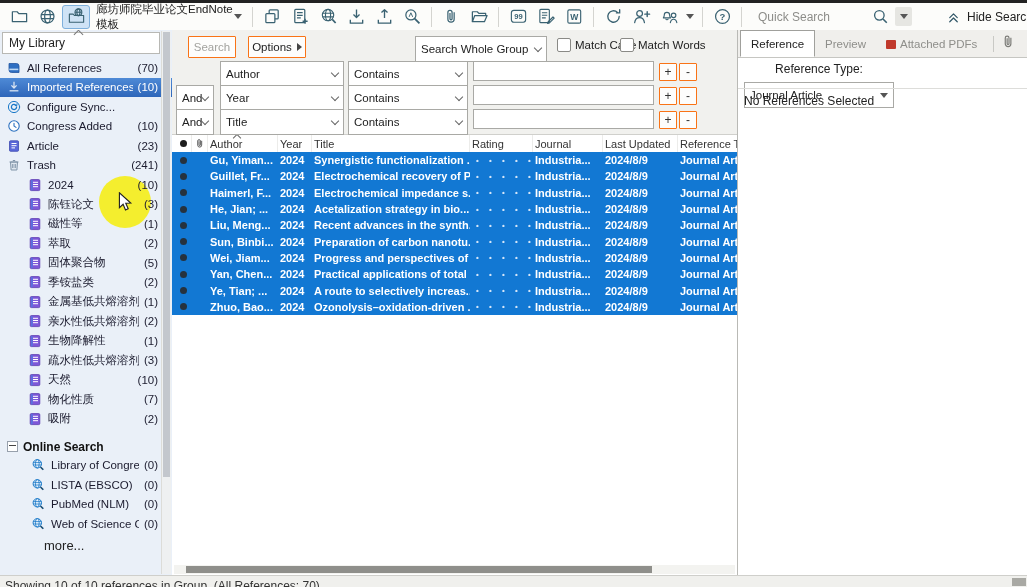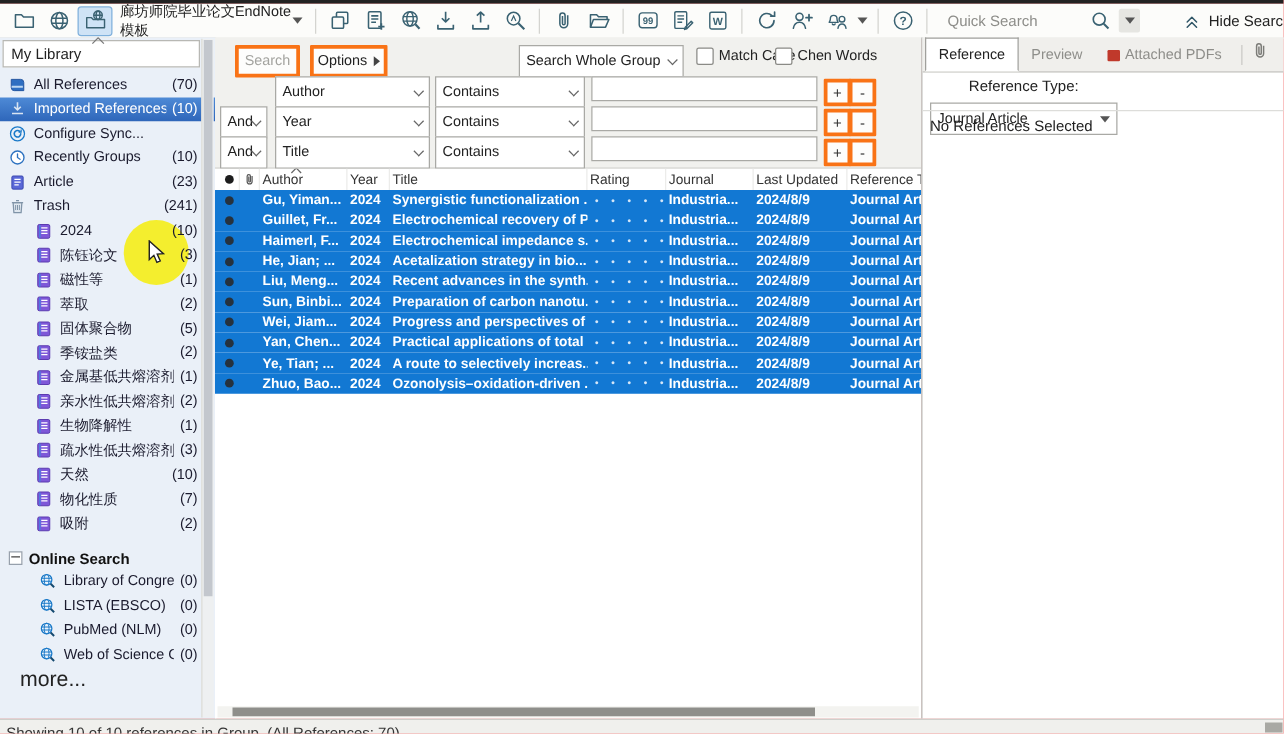--- a/index.html
+++ b/index.html
@@ -32,27 +32,27 @@
   .side-item .ico{width:15px;height:15px;flex:0 0 auto;display:flex;align-items:center;}
   .side-item .lbl{flex:1;white-space:nowrap;overflow:hidden;color:#1b1b2e;}
   .side-item .cnt{color:#1b1b2e;}
   .side-item.sel{background:linear-gradient(#4e8ad6,#2e66ba);}
   .side-item.sel .lbl,.side-item.sel .cnt{color:#fff;}
   .tree-header{height:18px;display:flex;align-items:center;gap:5px;padding-left:7px;font-size:12px;font-weight:bold;color:#111;margin-top:9px;}
   .expander{width:9px;height:9px;border:1px solid #97a0ac;background:#fff;position:relative;flex:0 0 auto;}
   .expander::after{content:"";position:absolute;left:1px;right:1px;top:3px;height:1px;background:#444;}
   .grp-item{padding-left:28px;}
   .onl-item{padding-left:31px;}
-  .more-link{padding-left:16px;font-size:17px;color:#222;height:19px;display:flex;align-items:flex-start;}
+  .more-link{padding-left:44px;font-size:13px;color:#222;height:19px;display:flex;align-items:flex-end;}
   .sb-scroll{position:absolute;right:1px;top:1px;bottom:1px;width:9px;background:#eef0f1;border-left:1px solid #dcdcd8;z-index:2;}
   .sb-thumb{position:absolute;left:1px;top:1px;width:7px;height:445px;background:#c3c7cd;}
   
   .middle{position:absolute;left:172px;top:30px;width:565px;bottom:12px;background:#fff;}
   .search-panel{position:absolute;left:0;top:0;right:0;height:104px;background:#f1f1ee;border-bottom:1px solid #d0d0cc;}
-  .btn{background:#fdfdfc;border:3px solid #f97316;font-size:11.5px;display:flex;align-items:center;justify-content:center;border-radius:1px;}
+  .btn{background:#fdfdfc;border:1px solid #f97316;font-size:11.5px;display:flex;align-items:center;justify-content:center;border-radius:1px;}
   .btn-search{position:absolute;left:16px;top:6px;width:46px;height:20px;color:#a3a39f;}
   .btn-options{position:absolute;left:76px;top:6px;width:56px;height:20px;gap:5px;color:#222;}
   .tri-right{width:0;height:0;border-top:4px solid transparent;border-bottom:4px solid transparent;border-left:5px solid #444;}
   .selbox{background:#fff;border:1px solid #a9a9a5;display:flex;align-items:center;justify-content:space-between;
           font-size:11.5px;padding:12px 5px;color:#222;height:20px;box-sizing:border-box;}
   .chev{width:5px;height:5px;border-right:1.3px solid #666;border-bottom:1.3px solid #666;transform:rotate(45deg);margin-top:-3px;flex:0 0 auto;}
   .scope-select{position:absolute;left:243px;top:6px;width:132px;}
   .cbwrap{position:absolute;top:8px;display:flex;align-items:center;gap:4px;font-size:11.5px;color:#222;}
   .cbx{width:12px;height:12px;border:1px solid #8a8a86;background:#fff;border-radius:2px;flex:0 0 auto;}
   .srow{position:absolute;height:20px;}
@@ -288,21 +288,21 @@
     <span class="lbl">Configure Sync...</span>
     <span class="cnt"></span>
   </div>
           <div class="side-item">
     <span class="ico">
               <svg width="14" height="14" viewBox="0 0 14 14" fill="#fff" stroke="#2d72c0" stroke-width="1.1">
                 <circle cx="7" cy="7" r="5.2"></circle>
                 <path d="M7 4.2V7l2 1.4" fill="none" stroke-linecap="round"></path>
               </svg>
             </span>
-    <span class="lbl">Recently Groups</span>
+    <span class="lbl">Congress Added</span>
     <span class="cnt">(10)</span>
   </div>
           <div class="side-item">
     <span class="ico">
               <svg width="14" height="14" viewBox="0 0 14 14">
                 <rect x="2.5" y="1.8" width="9" height="10.5" rx="1" fill="#5a68d8" stroke="#3c49b0" stroke-width=".8"></rect>
                 <path d="M4.5 4.5h5M4.5 6.7h5M4.5 8.9h3.5" stroke="#fff" stroke-width="1" fill="none"></path>
               </svg>
             </span>
     <span class="lbl">Article</span>
@@ -538,21 +538,21 @@
       <span class="selbox scope-select">
         <span>Search Whole Group</span>
         <span class="chev"></span>
       </span>
       <span class="cbwrap" style="left:385px">
         <span class="cbx"></span>
         <span>Match Case</span>
       </span>
       <span class="cbwrap" style="left:448px">
         <span class="cbx"></span>
-        <span>Chen Words</span>
+        <span>Match Words</span>
       </span>
 
       <div class="srow" style="top:31px;left:0;right:0">
         <span class="selbox fieldbox">
             <span>Author</span>
             <span class="chev"></span>
           </span>
         <span class="selbox opbox">
             <span>Contains</span>
             <span class="chev"></span>

